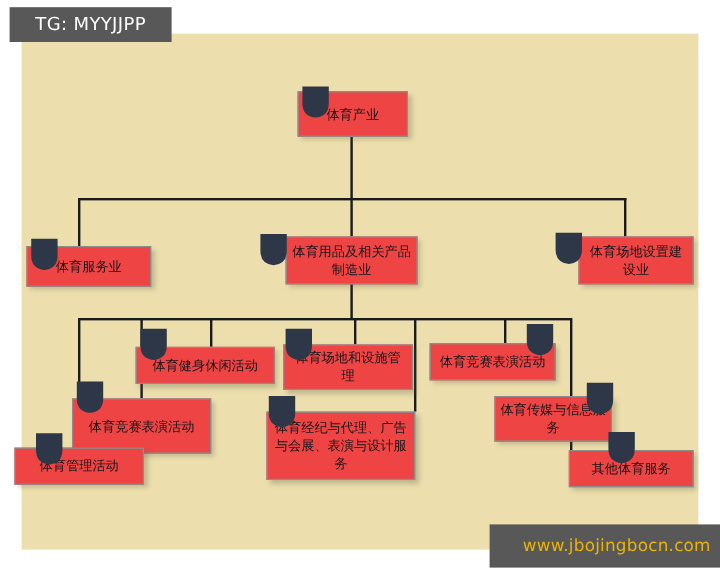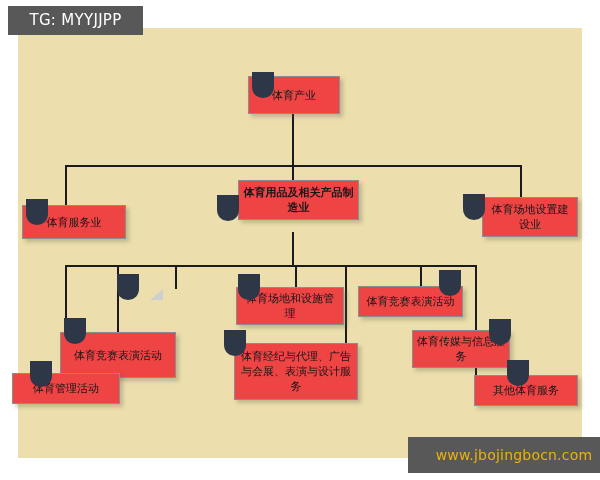--- a/index.html
+++ b/index.html
@@ -152,40 +152,43 @@
   <div class="node" style="left:22px; top:205px; width:104px; height:34px;">
     <span class="node-label">体育服务业</span>
   </div>
   <div class="fold" style="left:28px; top:205px; border-width:0 0 11px 13px; border-color:transparent transparent #cfcfcf transparent;"></div>
   <div class="shield" style="left:24px; top:197px;">
     <svg width="26" height="30" viewBox="0 0 26 30">
       <path d="M2 2 H24 V16 Q24 27 13 28 Q2 27 2 16 Z" fill="#2e3748"></path>
     </svg>
   </div>
 
-  <div class="node" style="left:238px; top:180px; width:121px; height:40px;font-weight:bold;">
+  <div class="node" style="left:238px; top:197px; width:110px; height:40px;">
     <span class="node-label">体育用品及相关产品制造业</span>
   </div>
   <div class="fold" style="left:244px; top:197px; border-width:0 0 11px 13px; border-color:transparent transparent #cfcfcf transparent;"></div>
   <div class="shield" style="left:215px; top:193px;">
     <svg width="26" height="30" viewBox="0 0 26 30">
       <path d="M2 2 H24 V16 Q24 27 13 28 Q2 27 2 16 Z" fill="#2e3748"></path>
     </svg>
   </div>
 
   <div class="node" style="left:482px; top:197px; width:96px; height:40px;">
     <span class="node-label">体育场地设置建设业</span>
   </div>
   <div class="fold" style="left:486px; top:197px; border-width:0 0 11px 13px; border-color:transparent transparent #cfcfcf transparent;"></div>
   <div class="shield" style="left:461px; top:192px;">
     <svg width="26" height="30" viewBox="0 0 26 30">
       <path d="M2 2 H24 V16 Q24 27 13 28 Q2 27 2 16 Z" fill="#2e3748"></path>
     </svg>
   </div>
 
+  <div class="node" style="left:113px; top:289px; width:116px; height:31px;">
+    <span class="node-label">体育健身休闲活动</span>
+  </div>
   <div class="fold" style="left:150px; top:289px; border-width:0 0 11px 13px; border-color:transparent transparent #cfcfcf transparent;"></div>
   <div class="shield" style="left:115px; top:272px;">
     <svg width="26" height="30" viewBox="0 0 26 30">
       <path d="M2 2 H24 V16 Q24 27 13 28 Q2 27 2 16 Z" fill="#2e3748"></path>
     </svg>
   </div>
 
   <div class="node" style="left:236px; top:287px; width:108px; height:38px;">
     <span class="node-label">体育场地和设施管理</span>
   </div>
@@ -219,21 +222,21 @@
   <div class="node" style="left:412px; top:330px; width:98px; height:38px;">
     <span class="node-label">体育传媒与信息服务</span>
   </div>
   <div class="fold" style="left:470px; top:330px; border-width:0 0 11px 13px; border-color:transparent transparent #cfcfcf transparent;"></div>
   <div class="shield" style="left:487px; top:317px;">
     <svg width="26" height="30" viewBox="0 0 26 30">
       <path d="M2 2 H24 V16 Q24 27 13 28 Q2 27 2 16 Z" fill="#2e3748"></path>
     </svg>
   </div>
 
-  <div class="node" style="left:222px; top:343px; width:124px; height:57px;margin-left:12px;">
+  <div class="node" style="left:222px; top:343px; width:124px; height:57px;">
     <span class="node-label">体育经纪与代理、广告与会展、表演与设计服务</span>
   </div>
   <div class="fold" style="left:258px; top:343px; border-width:0 0 11px 13px; border-color:transparent transparent #cfcfcf transparent;"></div>
   <div class="shield" style="left:222px; top:328px;">
     <svg width="26" height="30" viewBox="0 0 26 30">
       <path d="M2 2 H24 V16 Q24 27 13 28 Q2 27 2 16 Z" fill="#2e3748"></path>
     </svg>
   </div>
 
   <div class="node" style="left:12px; top:373px; width:108px; height:31px;">

